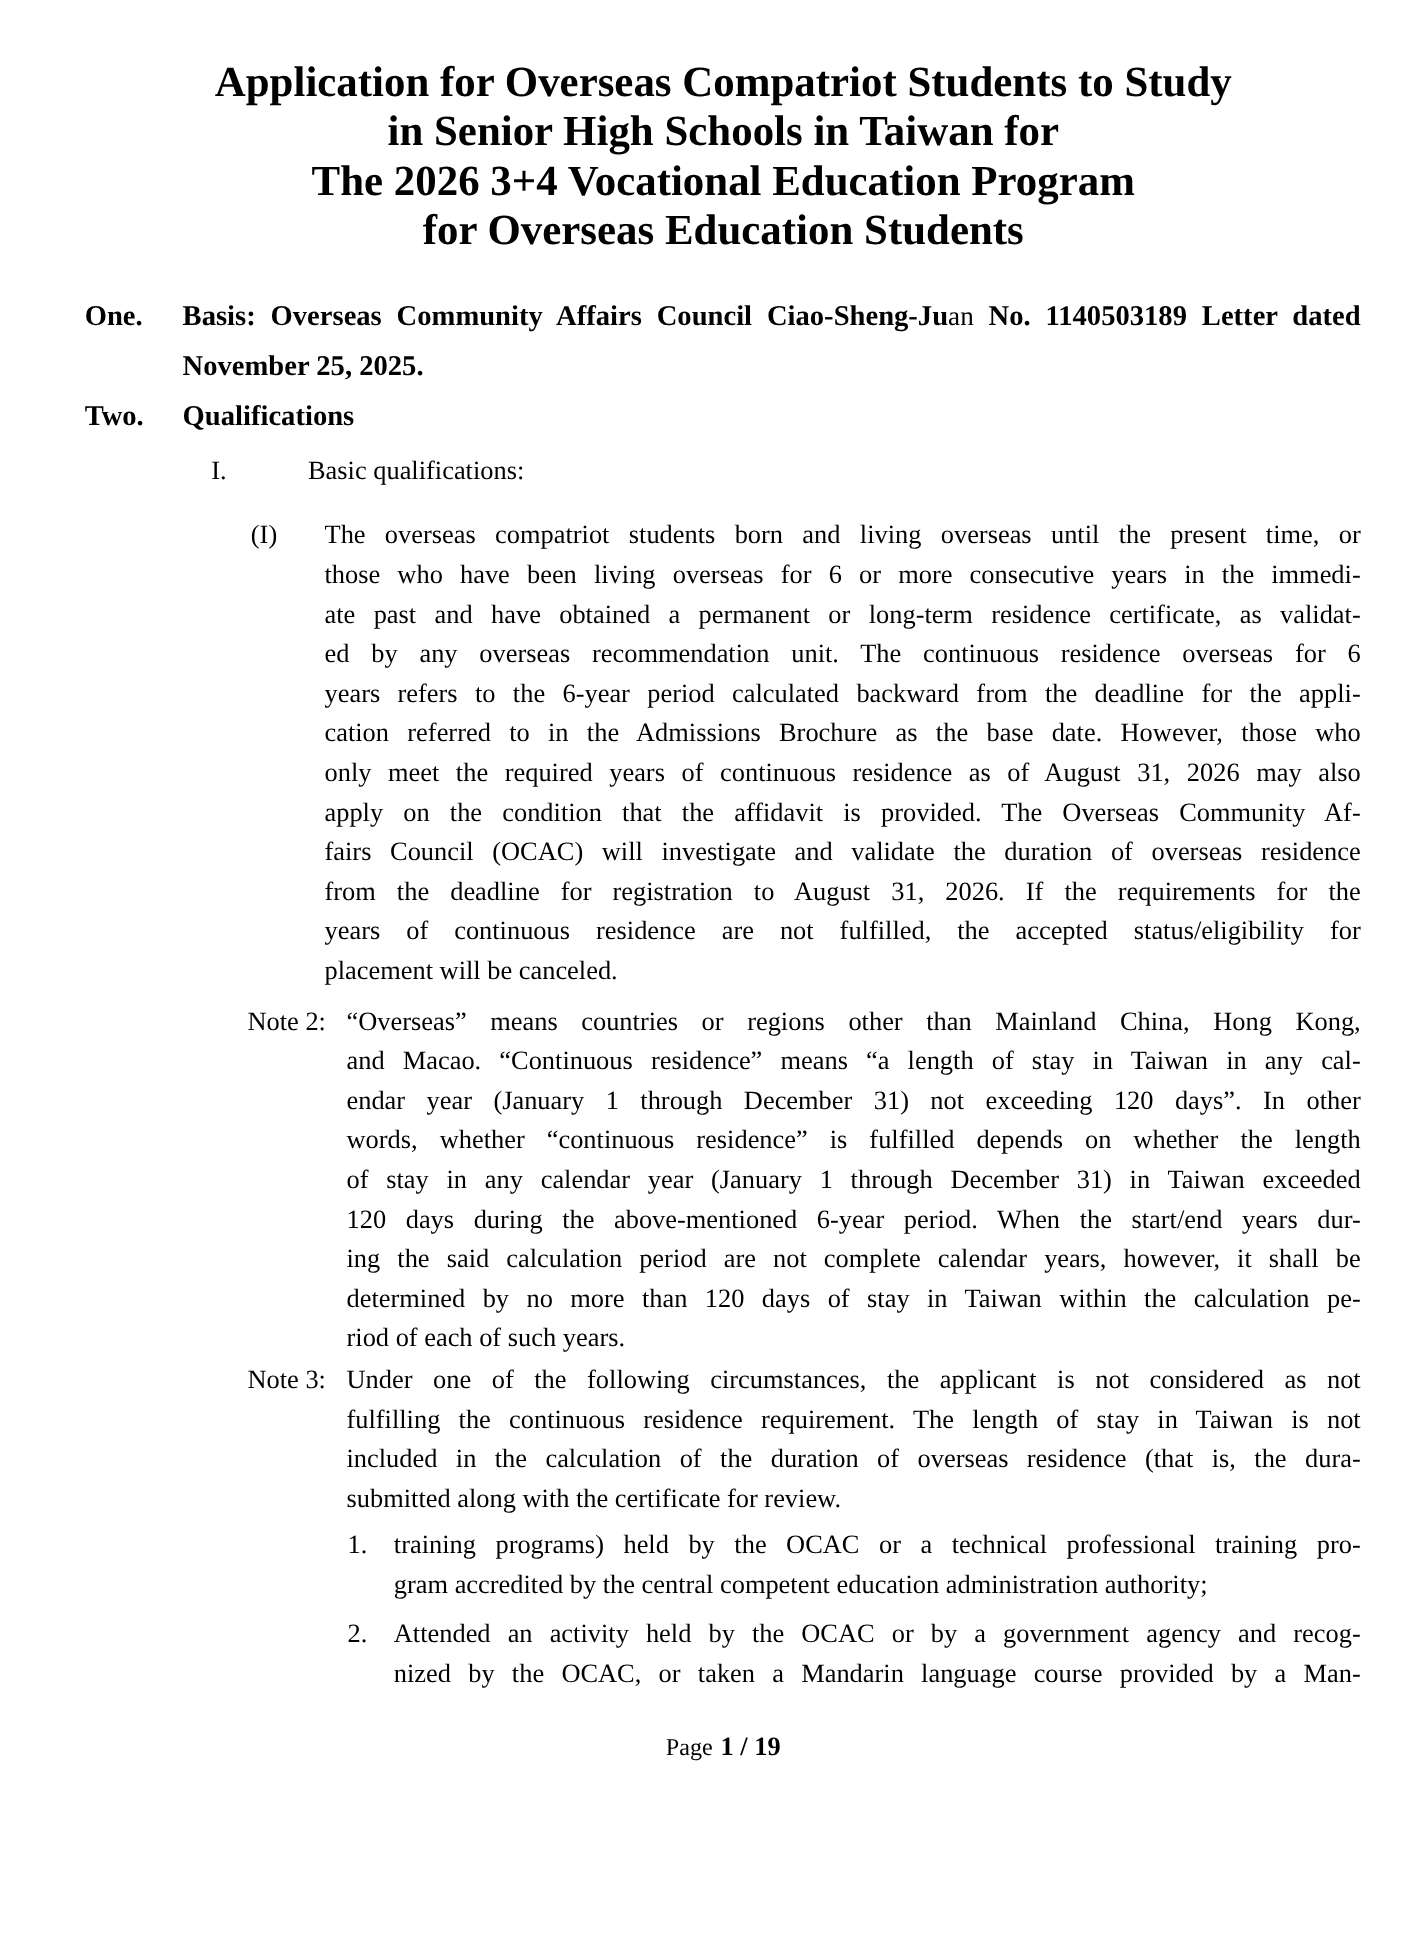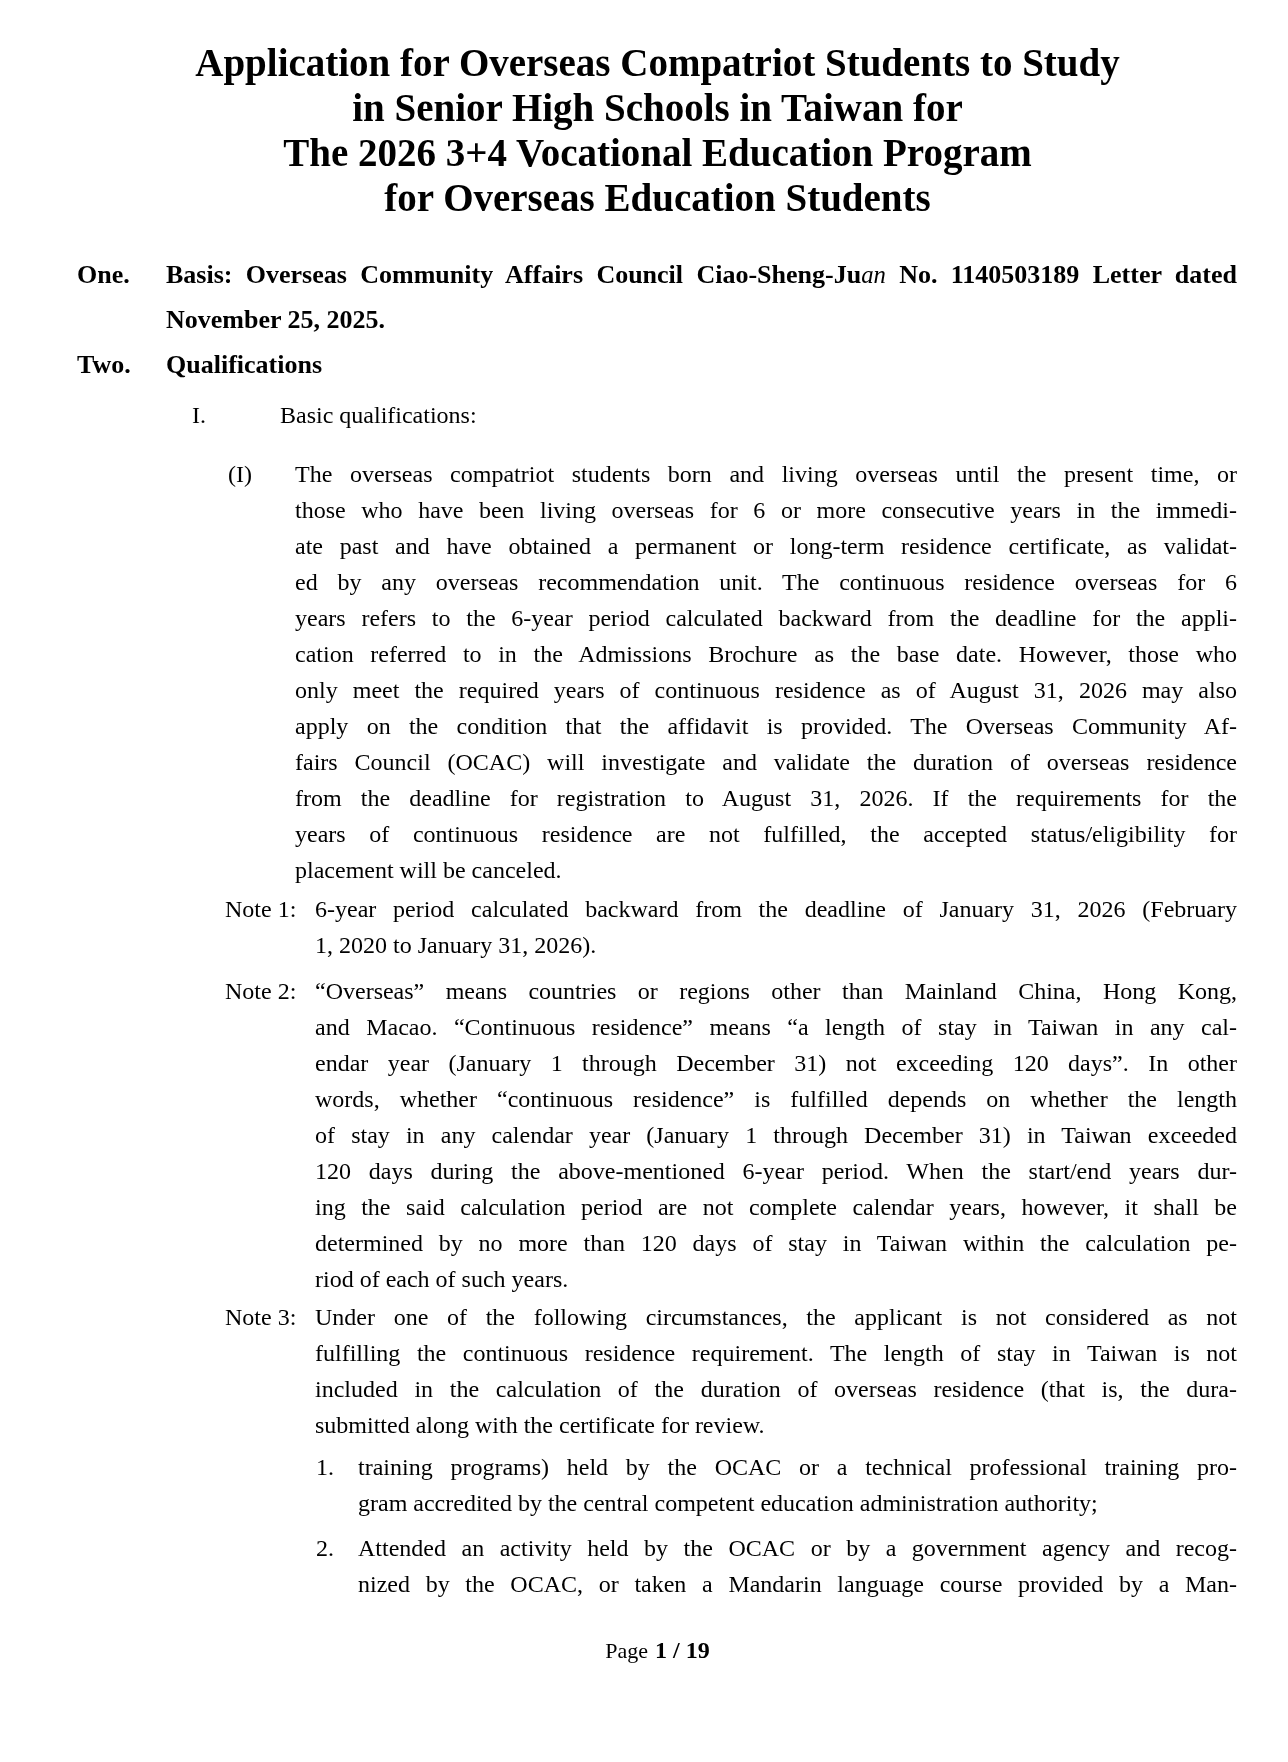--- a/index.html
+++ b/index.html
@@ -2,21 +2,21 @@
 <html><head>
 <meta charset="utf-8">
 <style>
   html, body { margin: 0; padding: 0; }
   body {
     width: 1288px; height: 1762px;
     background: #ffffff; color: #000000;
     font-family: "Liberation Serif", "DejaVu Serif", serif;
     overflow: hidden;
   }
-  .page { padding-top: 40px; }
+  .page { padding-top: 52px; }
 
   
   .doc-title { margin-left: 78px; width: 1159px; text-align: center; }
   .title-line {
     font-weight: bold; font-size: 39px; line-height: 45px;
     white-space: nowrap;
   }
 
   
   .block { position: relative; width: 1237px; }
@@ -41,21 +41,21 @@
   .l3b .text  { margin-left: 315px; }
 
   .l4 { font-size: 24px; line-height: 36px; }
   .l4 .label { left: 316px; }
   .l4 .text  { margin-left: 358px; }
 
   
   .jl { text-align: justify; text-align-last: justify; }
 
   
-  .alt { font-weight: normal; font-size: 0.95em; font-style: italic; }
+  .alt { font-weight: normal; font-size: 0.95em; }
 
   
   [data-name="section-one-basis"]          { margin-top: 32px; }
   [data-name="section-two-qualifications"] { margin-top: 0px; }
   [data-name="item-basic-qualifications"]  { margin-top: 8px; }
   [data-name="clause-I-paragraph"]         { margin-top: 21px; }
   [data-name="note-1"]                     { margin-top: 3px; }
   [data-name="note-2"]                     { margin-top: 10px; }
   [data-name="note-3"]                     { margin-top: 2px; }
   [data-name="list-item-1"]                { margin-top: 6px; }
@@ -110,27 +110,20 @@
           <div class="line jl" data-name="text-line">years refers to the 6-year period calculated backward from the deadline for the appli-</div>
           <div class="line jl" data-name="text-line">cation referred to in the Admissions Brochure as the base date. However, those who</div>
           <div class="line jl" data-name="text-line">only meet the required years of continuous residence as of August 31, 2026 may also</div>
           <div class="line jl" data-name="text-line">apply on the condition that the affidavit is provided. The Overseas Community Af-</div>
           <div class="line jl" data-name="text-line">fairs Council (OCAC) will investigate and validate the duration of overseas residence</div>
           <div class="line jl" data-name="text-line">from the deadline for registration to August 31, 2026. If the requirements for the</div>
           <div class="line jl" data-name="text-line">years of continuous residence are not fulfilled, the accepted status/eligibility for</div>
           <div class="line" data-name="text-line">placement will be canceled.</div>
         </div>
       </div>
-      <div class="block l3b" data-name="note-1">
-        <span class="label" data-name="note-1-label">Note 1:</span>
-        <div class="text" data-name="note-1-text">
-          <div class="line jl" data-name="text-line">6-year period calculated backward from the deadline of January 31, 2026 (February</div>
-          <div class="line" data-name="text-line">1, 2020 to January 31, 2026).</div>
-        </div>
-      </div>
       <div class="block l3b" data-name="note-2">
         <span class="label" data-name="note-2-label">Note 2:</span>
         <div class="text" data-name="note-2-text">
           <div class="line jl" data-name="text-line">“Overseas” means countries or regions other than Mainland China, Hong Kong,</div>
           <div class="line jl" data-name="text-line">and Macao. “Continuous residence” means “a length of stay in Taiwan in any cal-</div>
           <div class="line jl" data-name="text-line">endar year (January 1 through December 31) not exceeding 120 days”. In other</div>
           <div class="line jl" data-name="text-line">words, whether “continuous residence” is fulfilled depends on whether the length</div>
           <div class="line jl" data-name="text-line">of stay in any calendar year (January 1 through December 31) in Taiwan exceeded</div>
           <div class="line jl" data-name="text-line">120 days during the above-mentioned 6-year period. When the start/end years dur-</div>
           <div class="line jl" data-name="text-line">ing the said calculation period are not complete calendar years, however, it shall be</div>

